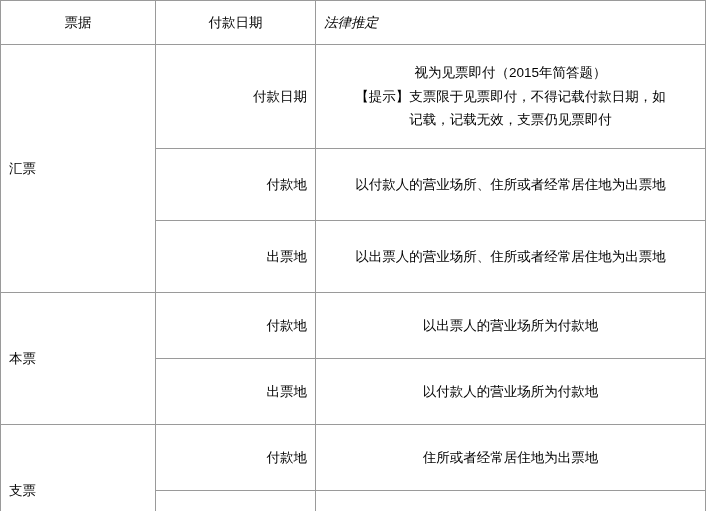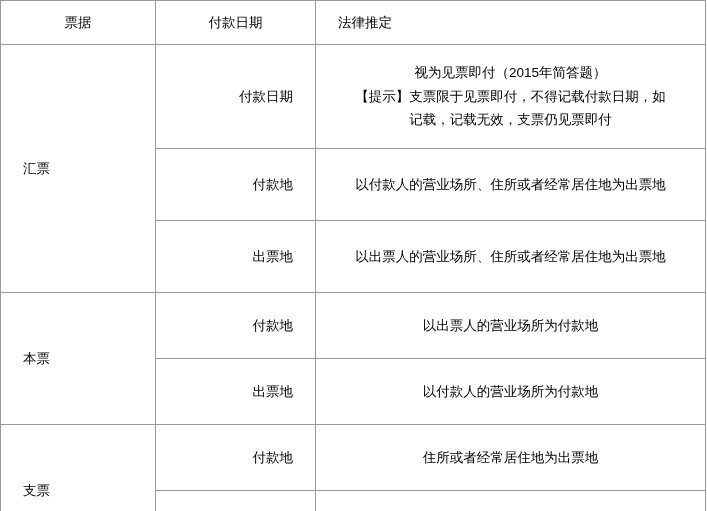--- a/index.html
+++ b/index.html
@@ -23,39 +23,40 @@
   table.doc-table {
     border-collapse: collapse;
     width: 705px;
     margin: 0;
     table-layout: fixed;
   }
   table.doc-table td {
     border: 1px solid #9a9a9a;
     font-size: 13.5px;
     color: #000000;
-    padding: 6px 22px;
+    padding: 6px 8px;
     vertical-align: middle;
     line-height: 1.75;
     box-sizing: border-box;
   }
   col.c1 { width: 155px; }
   col.c2 { width: 160px; }
   col.c3 { width: 390px; }
   .head-row td {
     height: 44px;
     padding-top: 4px;
     padding-bottom: 4px;
   }
   .head-c1, .head-c2 {
     text-align: center;
   }
   .head-c3 {
     text-align: left;
     padding-left: 10px;
+    font-style: italic;
   }
   .cat-cell {
     text-align: left;
     vertical-align: middle;
   }
   .item-cell {
     text-align: right;
     vertical-align: middle;
   }
   .desc-cell {

